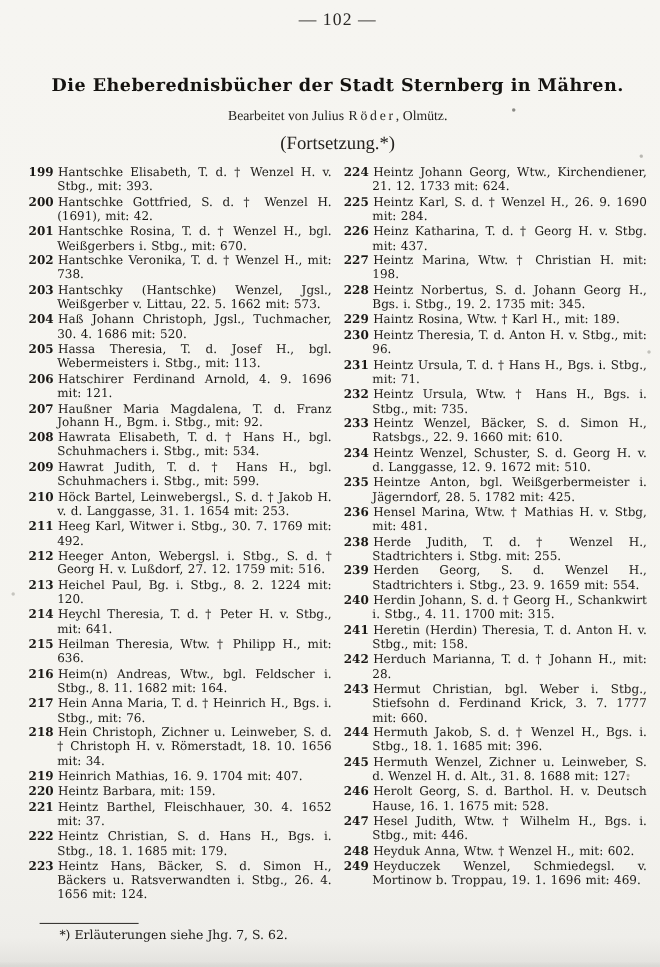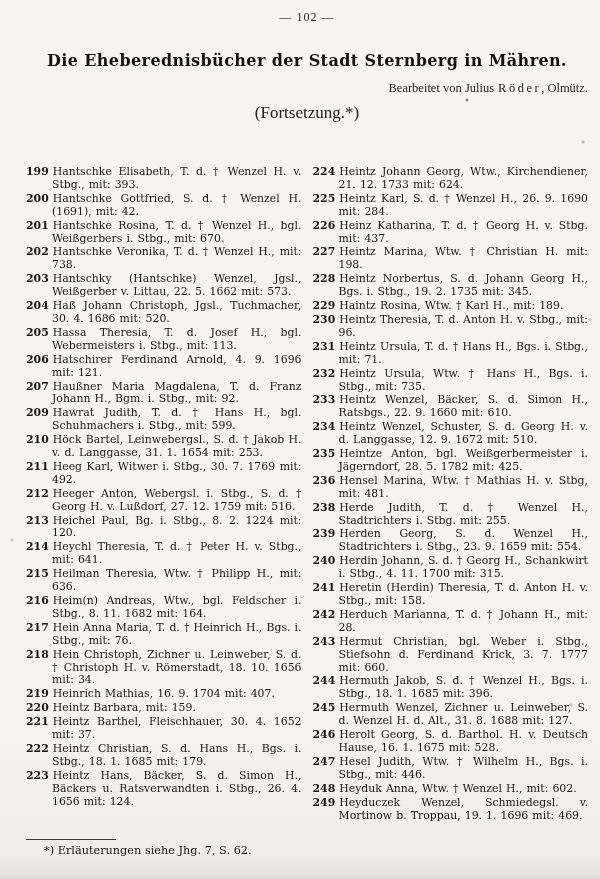--- a/index.html
+++ b/index.html
@@ -21,36 +21,36 @@
     background:
       radial-gradient(circle 2px at 467px 100px, #8a8a85 0 1px, transparent 2px),
       radial-gradient(circle 2px at 583px 142px, #b9b8b2 0 1px, transparent 2px),
       radial-gradient(circle 1.5px at 590px 320px, #c2c1bb 0 1px, transparent 2px),
       radial-gradient(circle 1.5px at 12px 540px, #c6c5bf 0 1px, transparent 2px),
       radial-gradient(circle 2px at 571px 705px, #bdbcb6 0 1px, transparent 2px),
       linear-gradient(180deg, #f6f5f1 0%, #f5f4ef 80%, #efeeea 97%, #e2e1dd 100%);
   }
   .page-number {
     text-align: center;
-    font-size: 12px;
+    font-size: 16px;
     letter-spacing: 1px;
     color: #2a2825;
-    margin-bottom: 26px;
+    margin-bottom: 40px;
   }
   .title {
     text-align: center;
     font-family: "DejaVu Serif", serif;
     font-weight: 700;
     font-size: 16px;
     letter-spacing: 0.4px;
     color: #151310;
     margin: 0 0 11px 0;
   }
   .byline {
-    text-align: right;
+    text-align: center;
     font-size: 12.5px;
     color: #24221f;
     margin-bottom: 7px;
   }
   .byline .spaced-name {
     letter-spacing: 2.5px;
     margin-left: 4px;
   }
   .continuation {
     text-align: center;
@@ -58,21 +58,20 @@
     color: #24221f;
     margin-bottom: 11px;
   }
   .columns {
     display: flex;
     gap: 11px;
   }
   .col {
     width: 276px;
     box-sizing: border-box;
-    margin-top: 32px;
   }
   .entry {
     font-family: "DejaVu Serif", serif;
     font-size: 10.9px;
     line-height: 12.9px;
     text-align: justify;
     color: #1b1916;
     padding-left: 26px;
     text-indent: -26px;
     margin-bottom: 1px;
@@ -80,21 +79,21 @@
   }
   .entry .num {
     display: inline-block;
     min-width: 21px;
     text-indent: 0;
     font-weight: 700;
     margin-right: 4px;
   }
   .footnote-block {
     position: absolute;
-    left: 26px;
+    left: 36px;
     bottom: 22px;
     width: 270px;
   }
   .footnote-rule {
     width: 90px;
     border: 0;
     border-top: 1.2px solid #3a3835;
     margin: 0 0 4px 0;
   }
   .footnote-text {
@@ -160,20 +159,23 @@
         </div>
 
         <div class="entry">
           <span class="num">206</span><span class="txt">Hatschirer Ferdinand Arnold, 4. 9. 1696 mit: 121.</span>
         </div>
 
         <div class="entry">
           <span class="num">207</span><span class="txt">Haußner Maria Magdalena, T. d. Franz Johann H., Bgm. i. Stbg., mit: 92.</span>
         </div>
 
+        <div class="entry">
+          <span class="num">208</span><span class="txt">Hawrata Elisabeth, T. d. † Hans H., bgl. Schuhmachers i. Stbg., mit: 534.</span>
+        </div>
 
         <div class="entry">
           <span class="num">209</span><span class="txt">Hawrat Judith, T. d. † Hans H., bgl. Schuhmachers i. Stbg., mit: 599.</span>
         </div>
 
         <div class="entry">
           <span class="num">210</span><span class="txt">Höck Bartel, Leinwebergsl., S. d. † Jakob H. v. d. Langgasse, 31. 1. 1654 mit: 253.</span>
         </div>
 
         <div class="entry">

